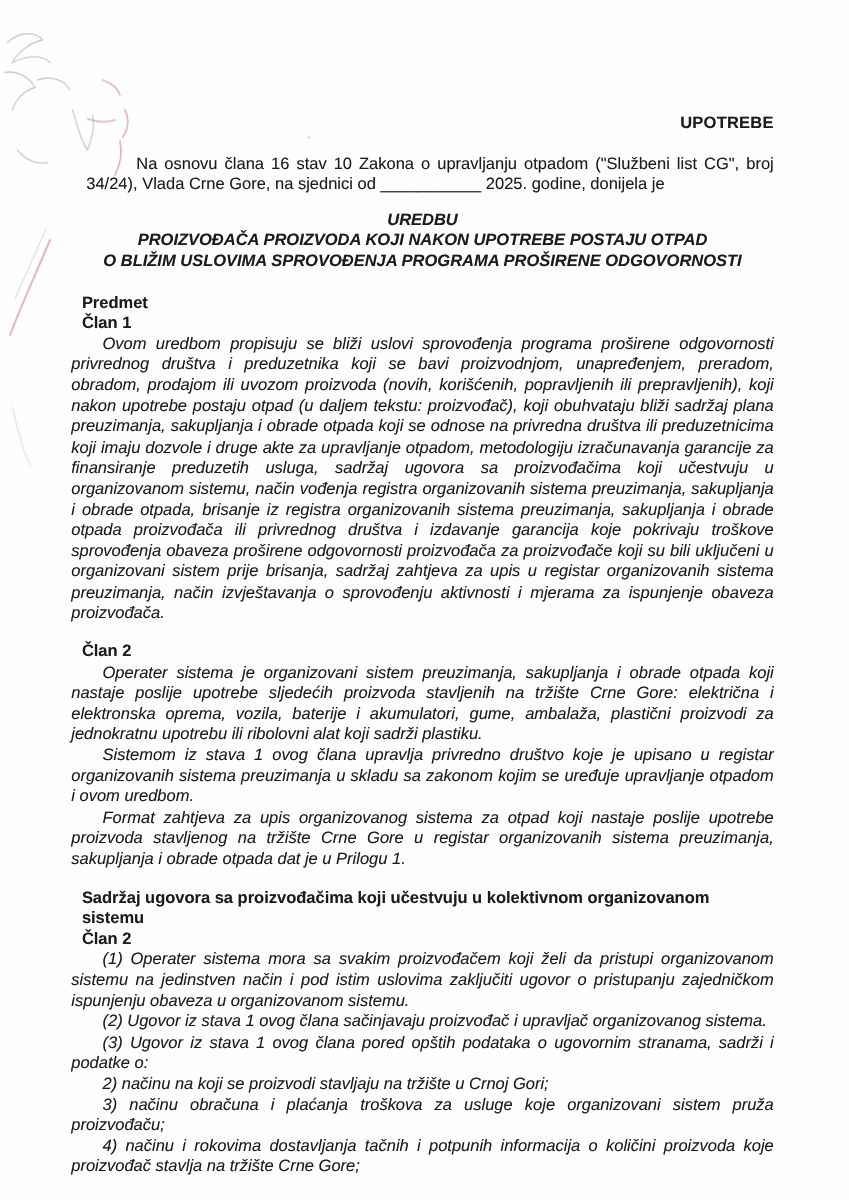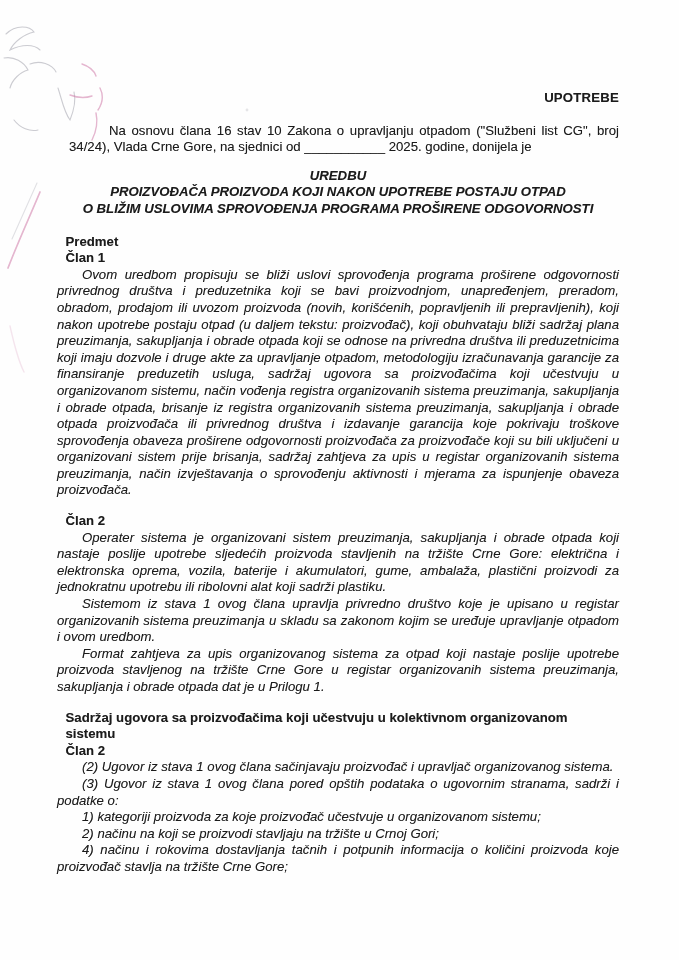--- a/index.html
+++ b/index.html
@@ -99,21 +99,22 @@
       </section>
       <section>
         <div class="sec-heading">Član 2</div>
         <p class="body-p">Operater sistema je organizovani sistem preuzimanja, sakupljanja i obrade otpada koji nastaje poslije upotrebe sljedećih proizvoda stavljenih na tržište Crne Gore: električna i elektronska oprema, vozila, baterije i akumulatori, gume, ambalaža, plastični proizvodi za jednokratnu upotrebu ili ribolovni alat koji sadrži plastiku.</p>
         <p class="body-p">Sistemom iz stava 1 ovog člana upravlja privredno društvo koje je upisano u registar organizovanih sistema preuzimanja u skladu sa zakonom kojim se uređuje upravljanje otpadom i ovom uredbom.</p>
         <p class="body-p">Format zahtjeva za upis organizovanog sistema za otpad koji nastaje poslije upotrebe proizvoda stavljenog na tržište Crne Gore u registar organizovanih sistema preuzimanja, sakupljanja i obrade otpada dat je u Prilogu 1.</p>
       </section>
       <section>
         <div class="sec-heading">Sadržaj ugovora sa proizvođačima koji učestvuju u kolektivnom organizovanom sistemu</div>
         <div class="sec-heading">Član 2</div>
+        <p class="body-p">(1) Operater sistema mora sa svakim proizvođačem koji želi da pristupi organizovanom sistemu na jedinstven način i pod istim uslovima zaključiti ugovor o pristupanju zajedničkom ispunjenju obaveza u organizovanom sistemu.</p>
         <p class="body-p">(2) Ugovor iz stava 1 ovog člana sačinjavaju proizvođač i upravljač organizovanog sistema.</p>
         <p class="body-p">(3) Ugovor iz stava 1 ovog člana pored opštih podataka o ugovornim stranama, sadrži i podatke o:</p>
-        <p class="body-p">1) kategoriji proizvoda za koje proizvođač učestvuje u organizovanom sistemu;</p>
         <p class="body-p">2) načinu na koji se proizvodi stavljaju na tržište u Crnoj Gori;</p>
+        <p class="body-p">3) načinu obračuna i plaćanja troškova za usluge koje organizovani sistem pruža proizvođaču;</p>
         <p class="body-p">4) načinu i rokovima dostavljanja tačnih i potpunih informacija o količini proizvoda koje proizvođač stavlja na tržište Crne Gore;</p>
       </section>
     </div>
 
 </div>
 
 </body></html>

